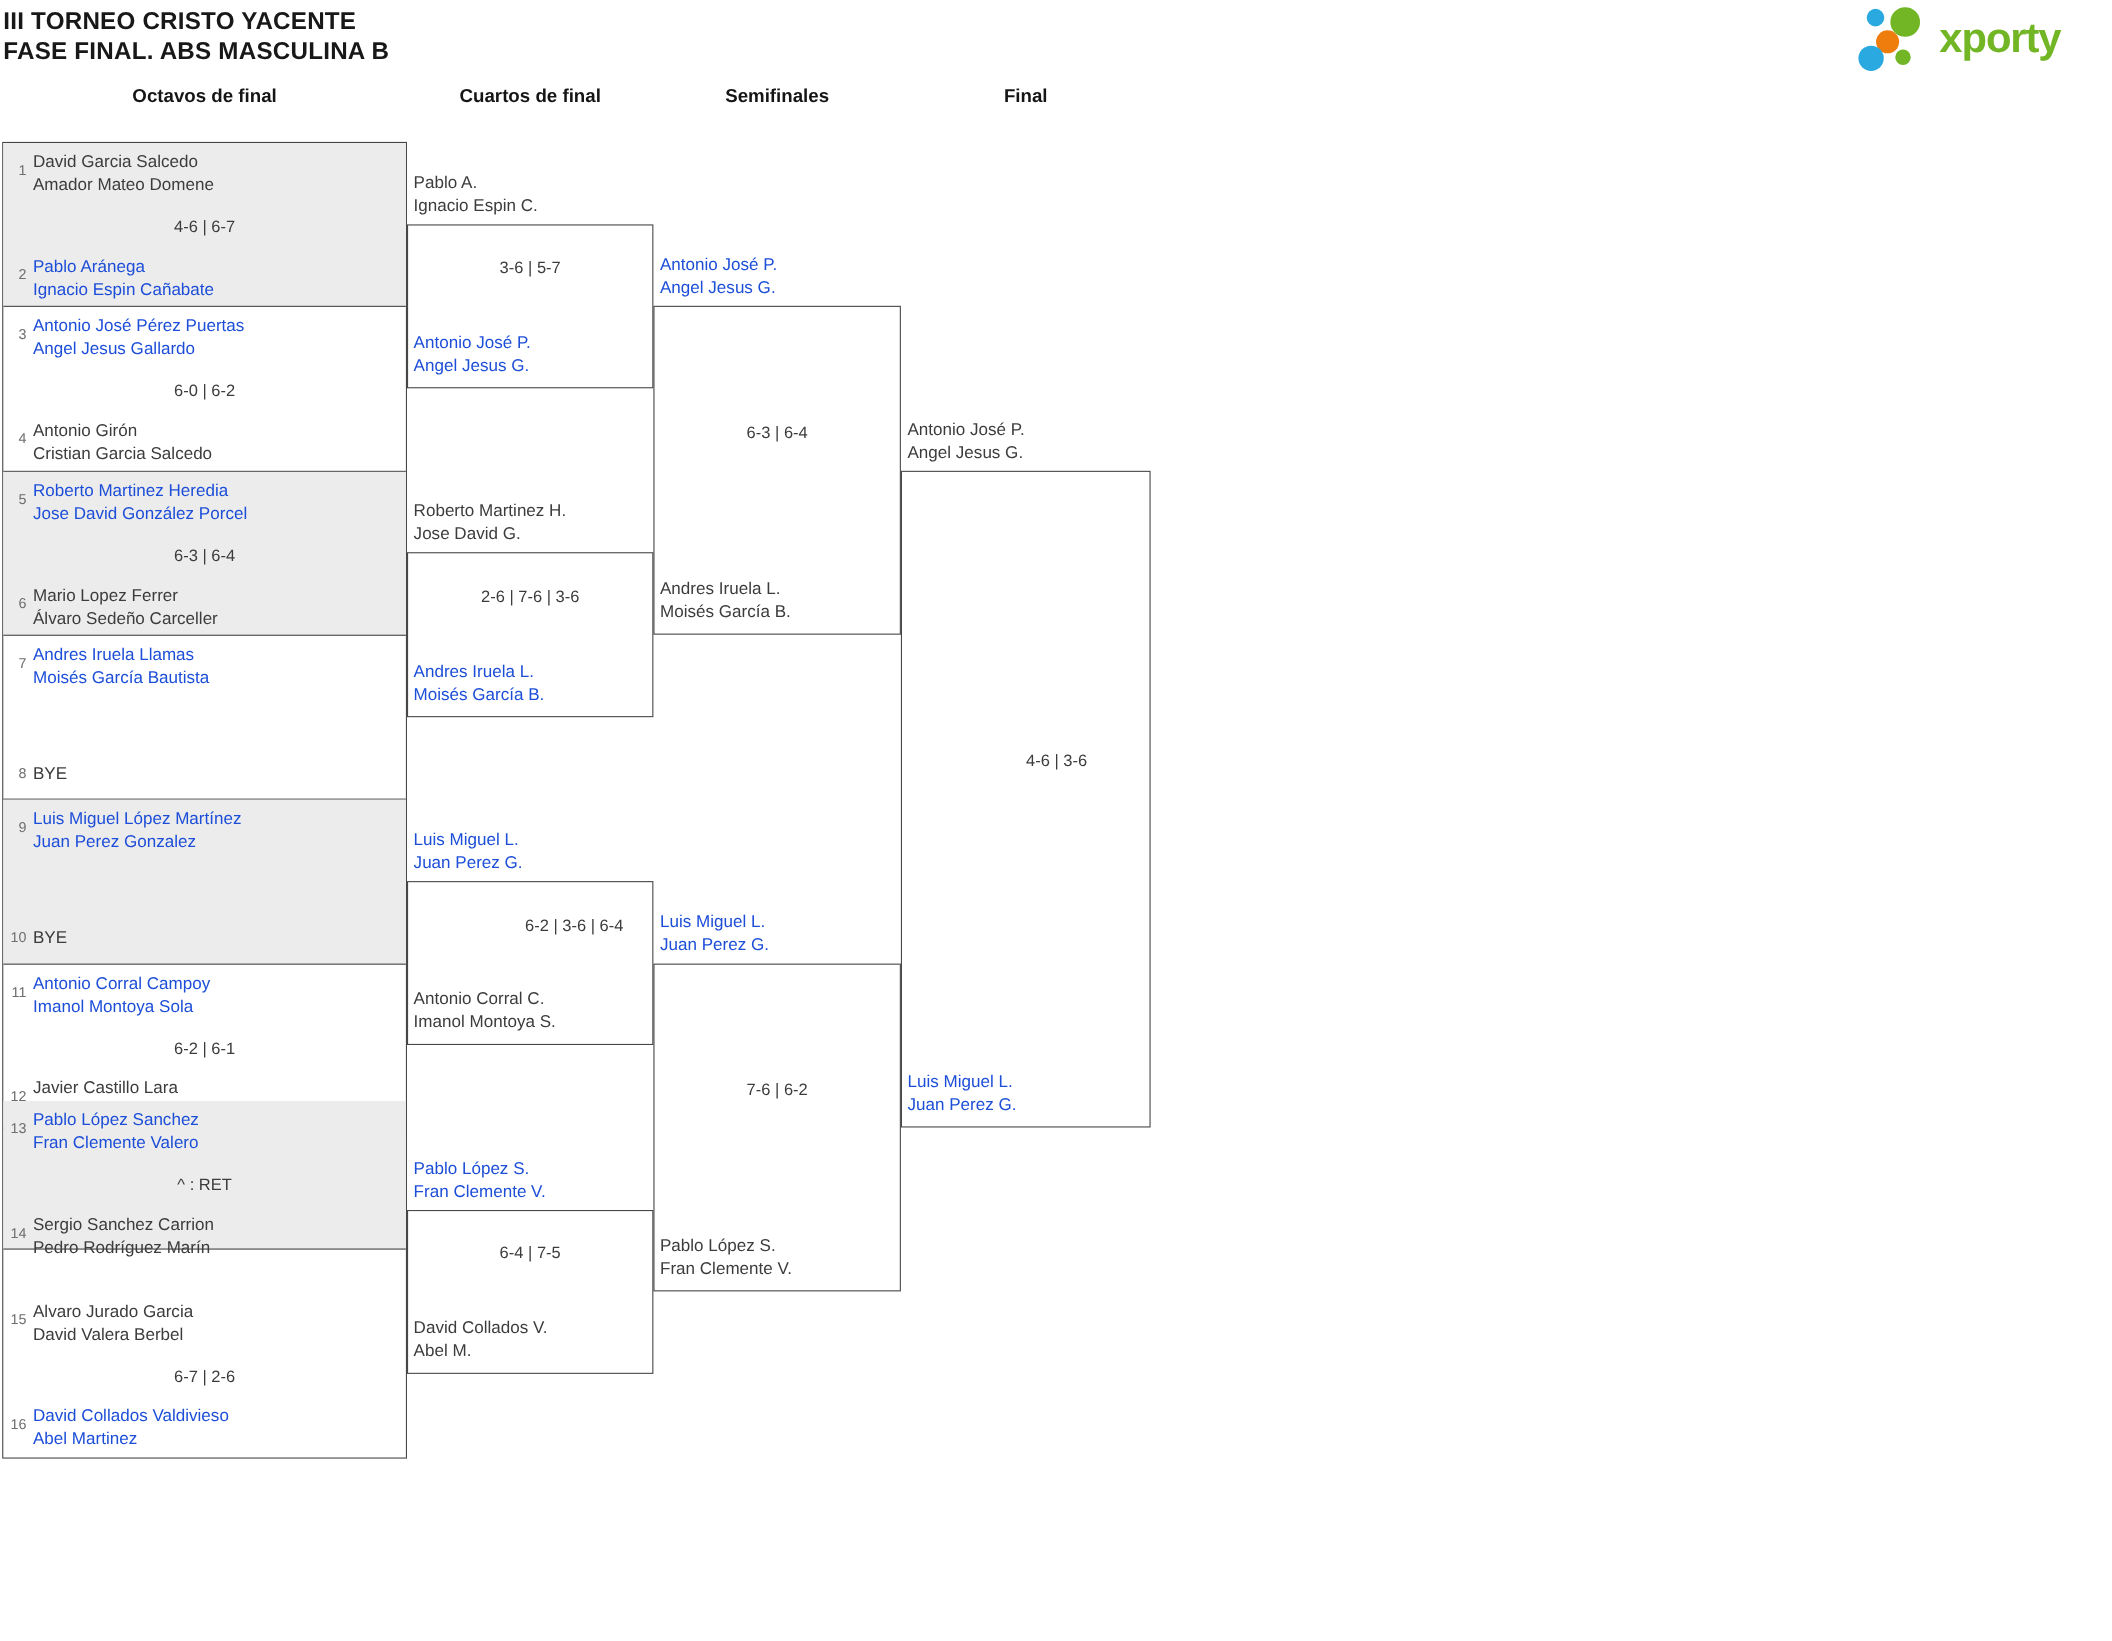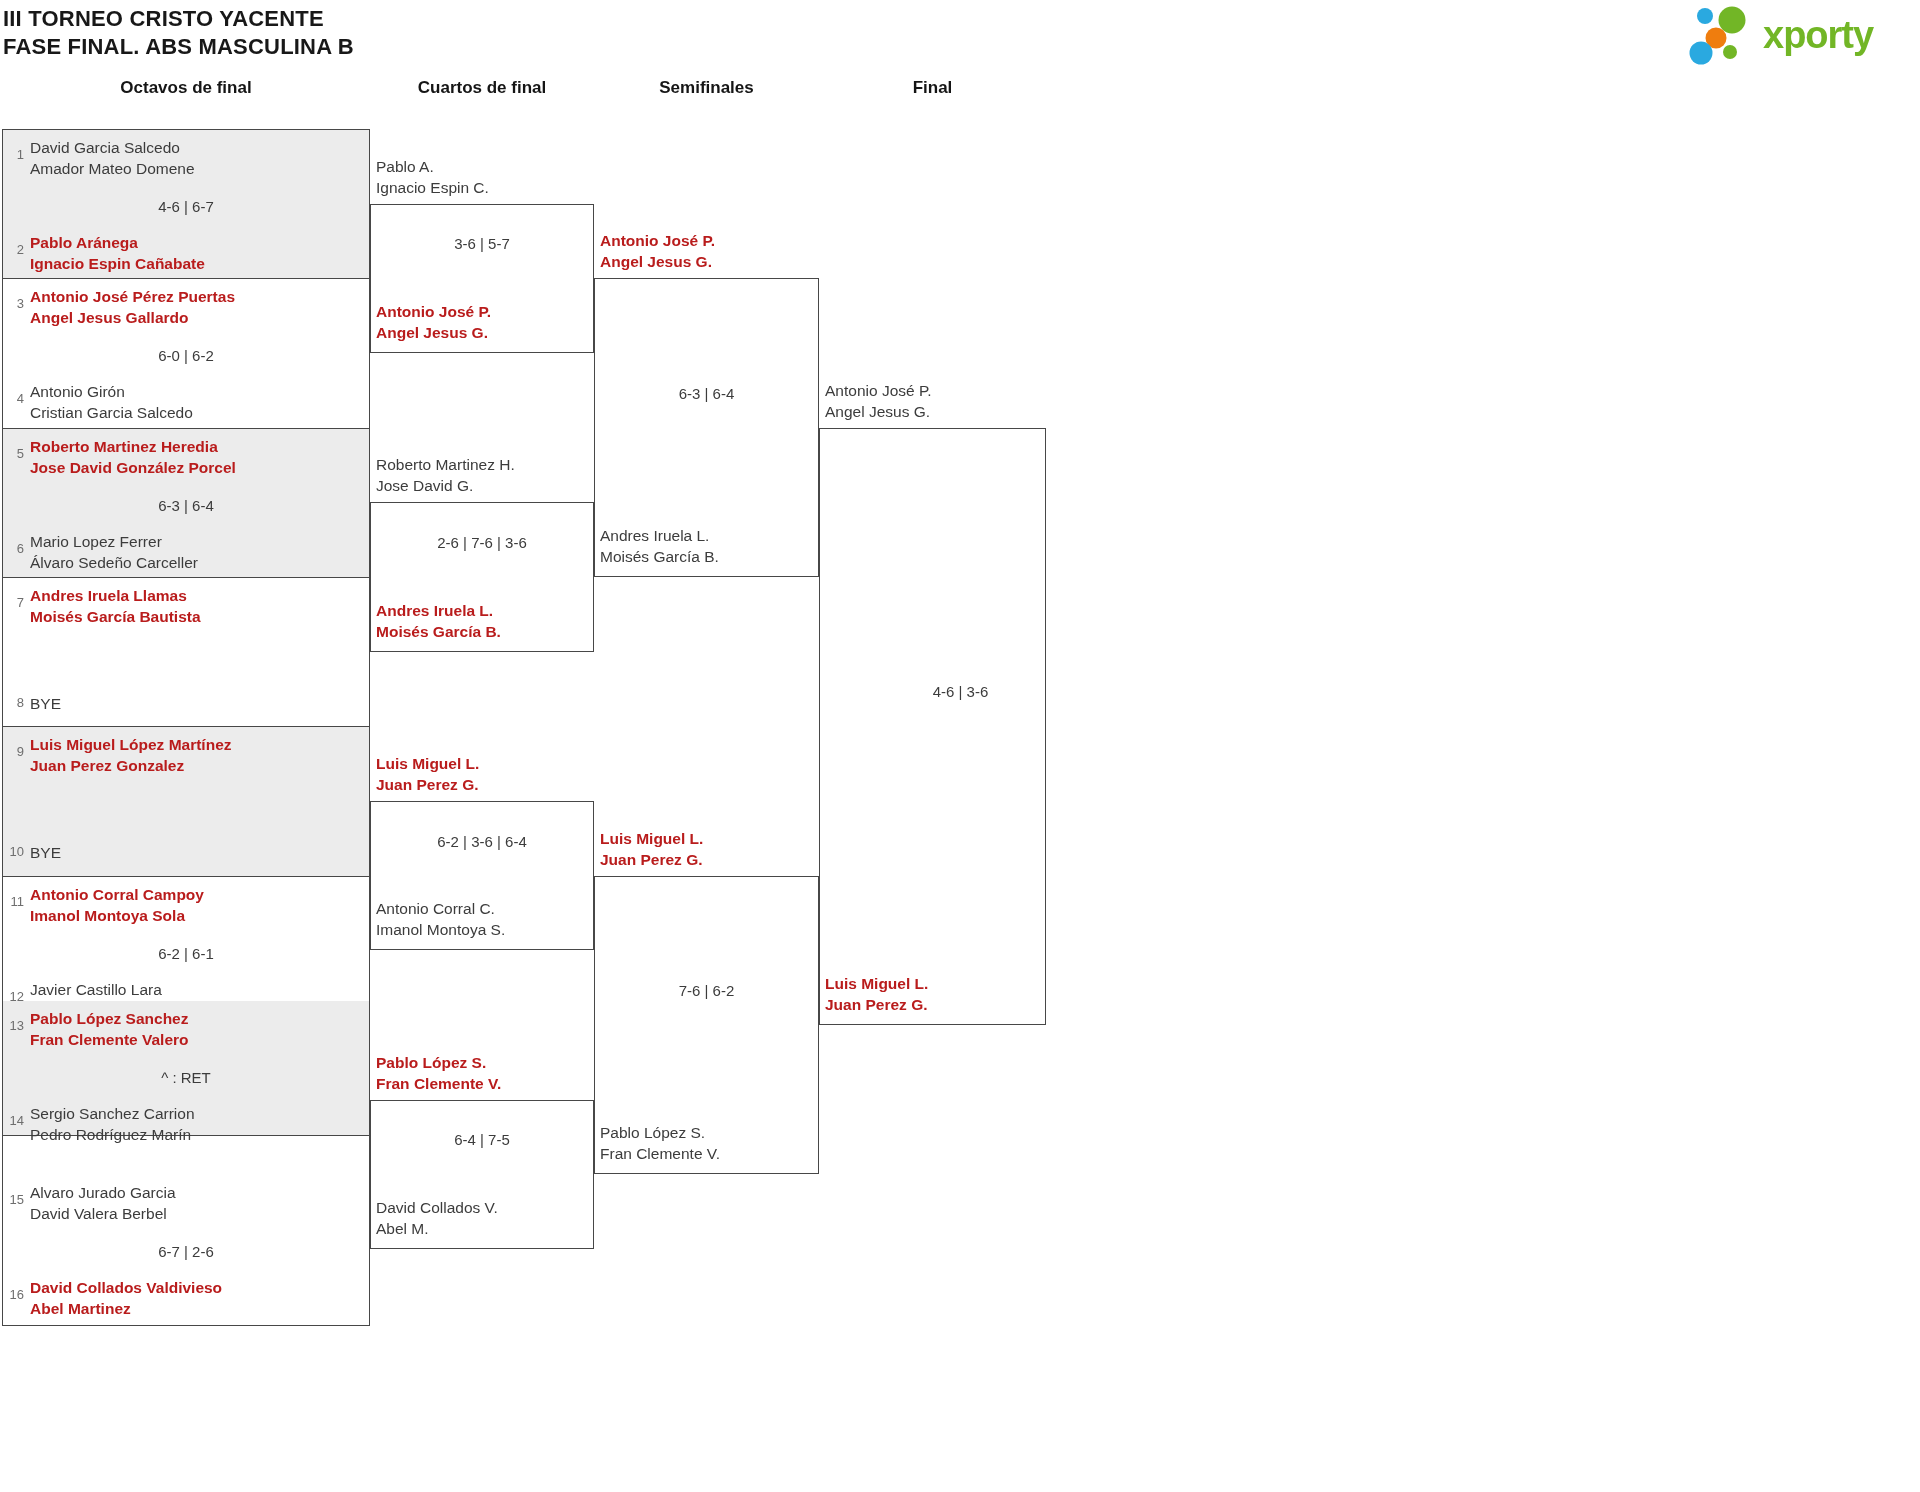--- a/index.html
+++ b/index.html
@@ -9,21 +9,21 @@
   .logo{position:absolute;left:1684px;top:2px;display:flex;align-items:center;gap:5px;}
   .logo-text{font-size:38px;font-weight:800;letter-spacing:-1px;line-height:64px;}
   .round-header{position:absolute;top:78px;text-align:center;font-size:17px;font-weight:700;color:#151515;}
   #octavos-column{position:absolute;left:2px;top:129px;width:368px;height:1196.7px;
                   border:1px solid #474747;box-sizing:border-box;}
   .cell{position:absolute;left:0;width:100%;box-sizing:border-box;border-bottom:1px solid #474747;}
   .cell.last{border-bottom:none;}
   .cell.shaded{background:#ececec;}
   .seed{position:absolute;left:3px;width:18px;text-align:right;font-size:13px;line-height:16px;color:#6e6e6e;}
   .names{position:absolute;font-size:15.5px;line-height:21px;color:#3c3c3c;white-space:nowrap;}
-  .names.winner{font-weight:700;color:#b91c1c;}
+  .names.winner{font-weight:400;color:#1d4ed8;}
   .score{position:absolute;text-align:center;font-size:15px;line-height:21px;color:#3c3c3c;white-space:nowrap;}
   .kobox{position:absolute;border:1px solid #474747;box-sizing:border-box;background:transparent;}
 </style>
 </head>
 <body>
 
 <div class="canvas">
 
   <div class="title">
     <div>III TORNEO CRISTO YACENTE</div>
@@ -172,21 +172,21 @@
       <div class="score" style="left: 370px; top: 532px; width: 224px;">2-6 | 7-6 | 3-6</div>
       <div class="kobox" style="left: 370px; top: 801px; width: 224px; height: 149.333px;"></div>
       <div class="names winner" style="left: 376px; top: 753px; width: 212px;">
         <div>Luis Miguel L.</div>
         <div>Juan Perez G.</div>
       </div>
       <div class="names" style="left: 376px; top: 898.333px; width: 212px;">
         <div>Antonio Corral C.</div>
         <div>Imanol Montoya S.</div>
       </div>
-      <div class="score" style="left: 370px; top: 830.667px; width: 224px;">6-2 | 3-6 | 6-4</div>
+      <div class="score" style="left: 370px; top: 830.667px; width: 224px; padding-left: 40px;">6-2 | 3-6 | 6-4</div>
       <div class="kobox" style="left: 370px; top: 1099.67px; width: 224px; height: 149.333px;"></div>
       <div class="names winner" style="left: 376px; top: 1051.67px; width: 212px;">
         <div>Pablo López S.</div>
         <div>Fran Clemente V.</div>
       </div>
       <div class="names" style="left: 376px; top: 1197px; width: 212px;">
         <div>David Collados V.</div>
         <div>Abel M.</div>
       </div>
       <div class="score" style="left: 370px; top: 1129.33px; width: 224px;">6-4 | 7-5</div>

